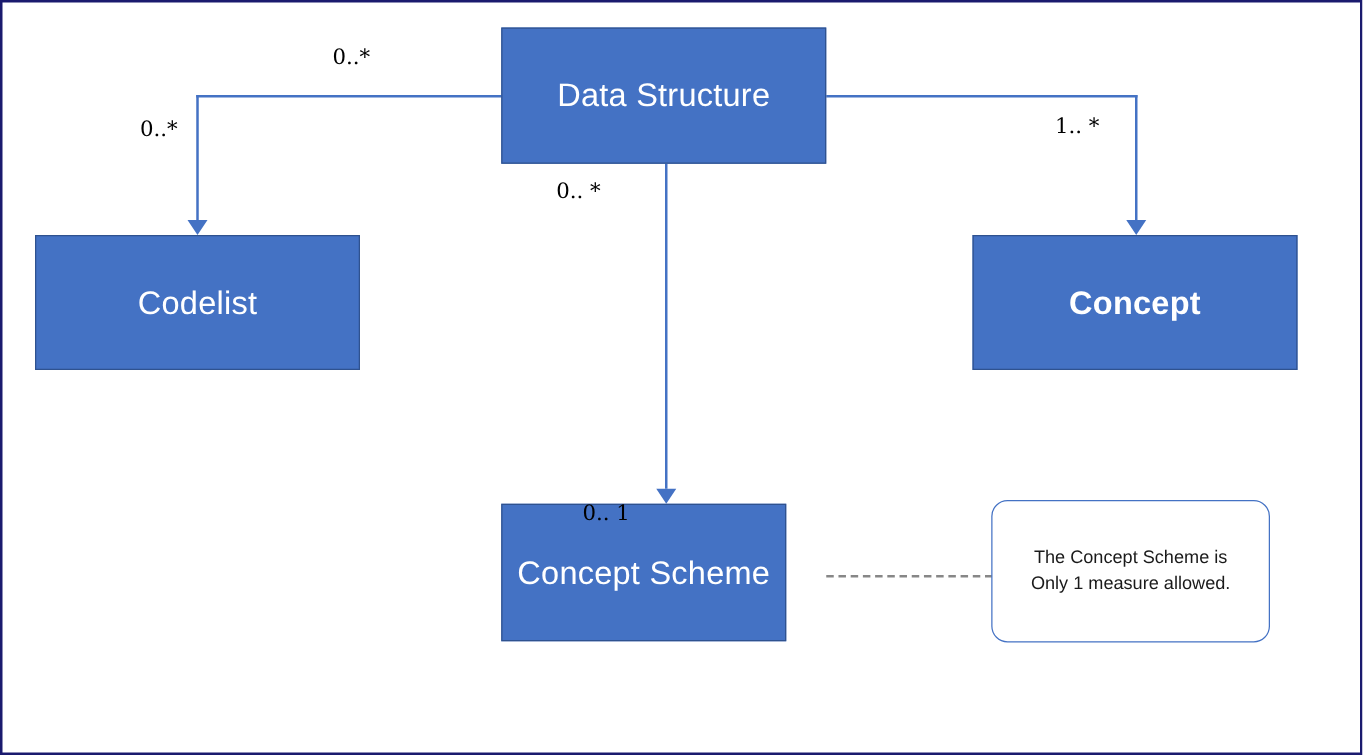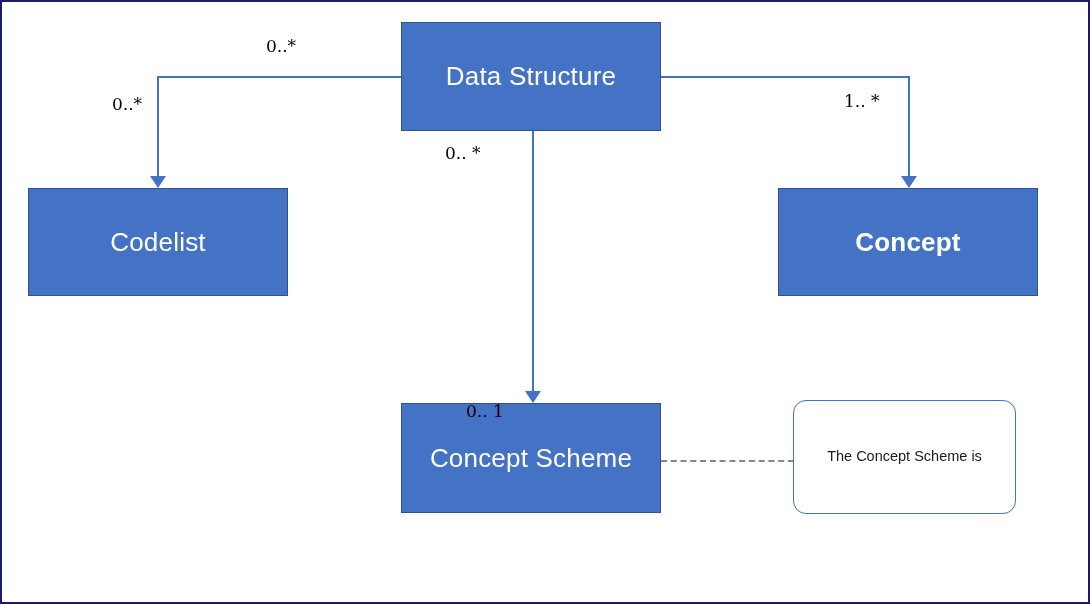--- a/index.html
+++ b/index.html
@@ -31,21 +31,21 @@
     align-items: center;
     justify-content: center;
     font-size: 26px;
     font-weight: 400;
     letter-spacing: 0.2px;
     z-index: 3;
   }
   #node-data-structure { left: 399px; top: 20px;  width: 260px; height: 109px; }
   #node-codelist       { left: 26px;  top: 186px; width: 260px; height: 108px; }
   #node-concept        { left: 776px; top: 186px; width: 260px; height: 108px; font-weight: bold; }
-  #node-concept-scheme { left: 399px; top: 401px; width: 260px; height: 110px; }
+  #node-concept-scheme { left: 399px; top: 401px; width: 228px; height: 110px; }
 
   
   #note {
     position: absolute;
     left: 791px;
     top: 398px;
     width: 223px;
     height: 114px;
     box-sizing: border-box;
     background: #ffffff;
@@ -130,20 +130,21 @@
   <div class="node" id="node-concept">
     <span>Concept</span>
   </div>
 
   <div class="node" id="node-concept-scheme">
     <span>Concept Scheme</span>
   </div>
 
   <div id="note">
     <div class="note-line">The Concept Scheme is</div>
+    <div class="note-line">Only 1 measure allowed.</div>
   </div>
 
   <div class="mult" style="left:264px; top:34px;">0..*</div>
 
   <div class="mult" style="left:110px; top:92px;">0..*</div>
 
   <div class="mult" style="left:443px; top:141px;">0.. *</div>
 
   <div class="mult" style="left:842px; top:89px;">1.. *</div>
 

